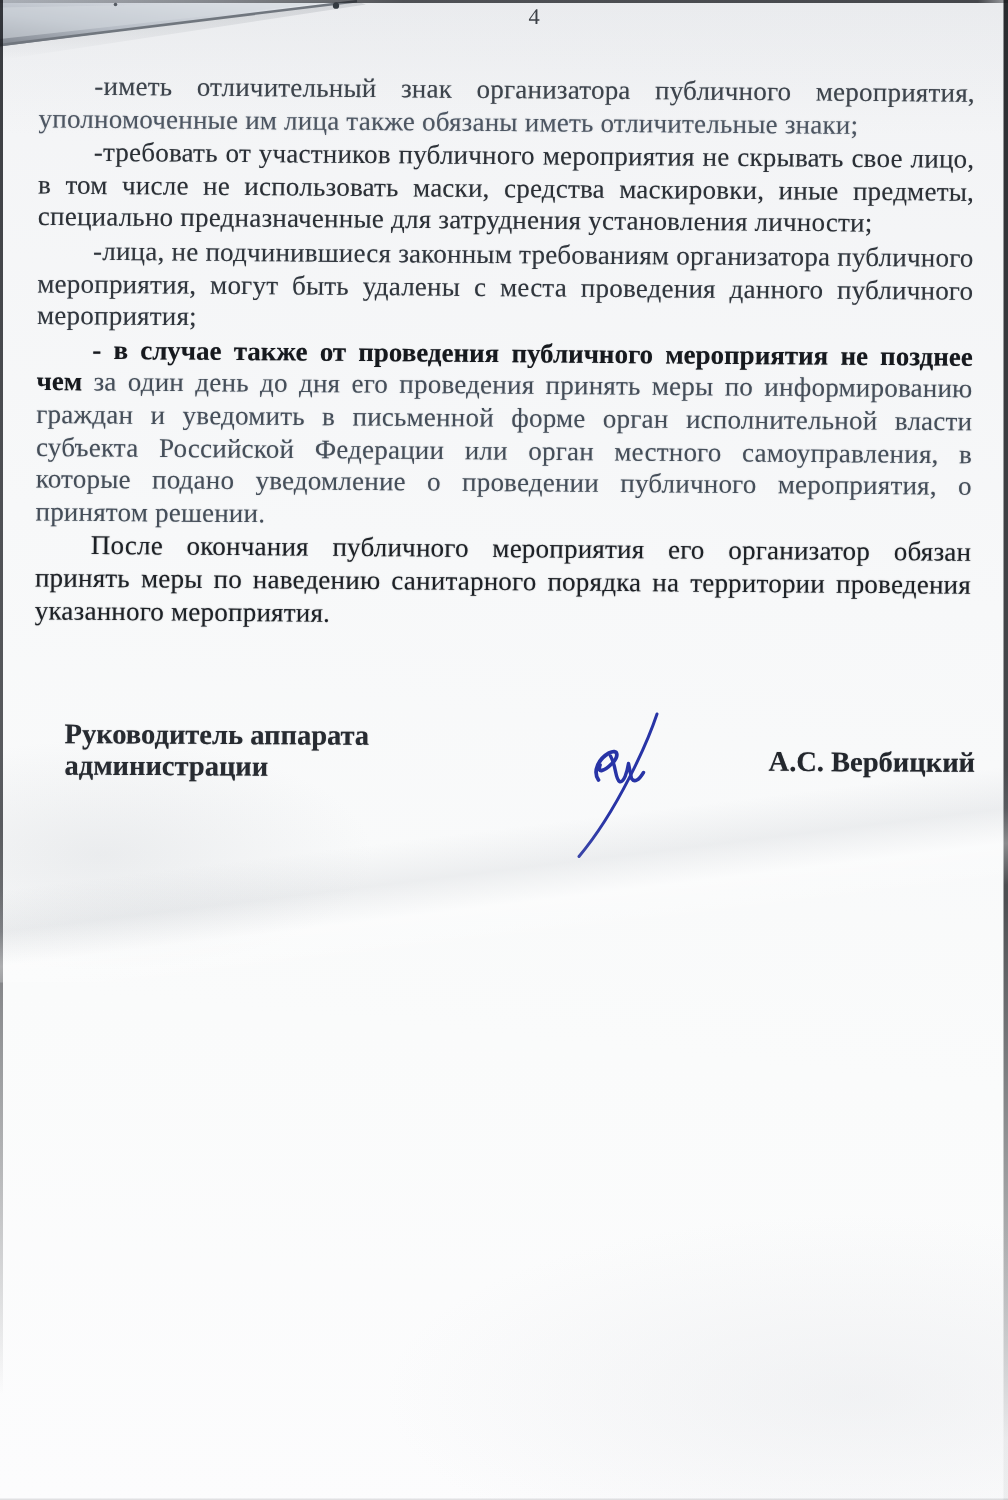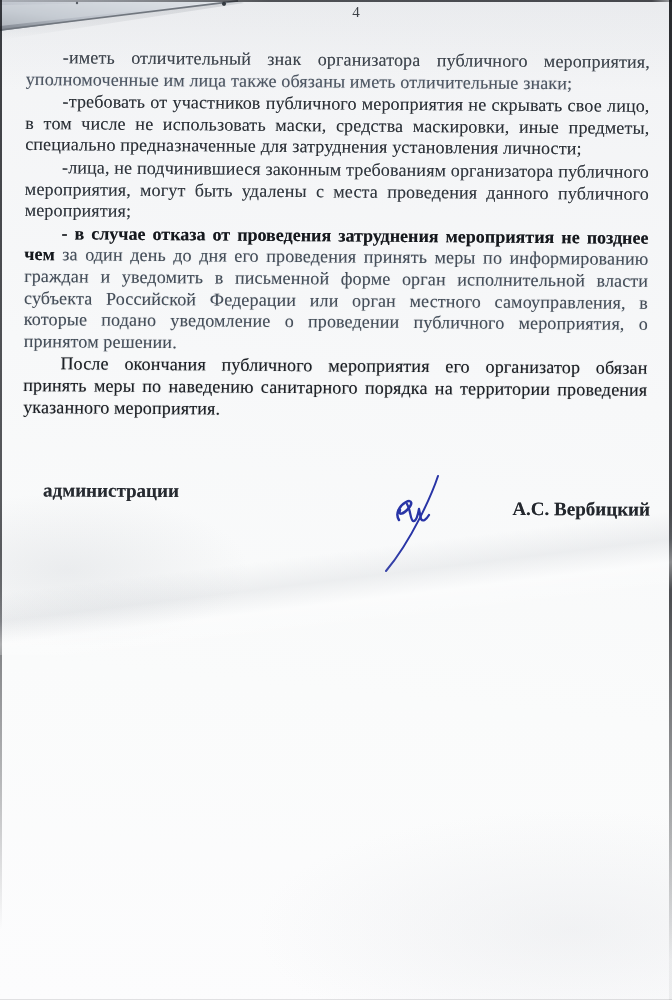--- a/index.html
+++ b/index.html
@@ -132,27 +132,28 @@
   <div class="edge-right"></div>
   <div class="edge-bottom"></div>
 
   <div class="page-number">4</div>
 
   <div class="text-block">
     <p class="para p1"><span class="seg-lead1">-иметь отличительный знак организатора публичного мероприятия,</span>
       <span class="seg-faded">уполномоченные им лица также обязаны иметь отличительные знаки;</span></p>
     <p class="para p2">-требовать от участников публичного мероприятия не скрывать свое лицо, в том числе не использовать маски, средства маскировки, иные предметы, специально предназначенные для затруднения установления личности;</p>
     <p class="para p3">-лица, не подчинившиеся законным требованиям организатора публичного мероприятия, могут быть удалены с места проведения данного публичного мероприятия;</p>
-    <p class="para p4"><span class="seg-boldlead">- в случае отказа от проведения затруднения мероприятия не позднее чем</span>
+    <p class="para p4"><span class="seg-boldlead">- в случае также от проведения публичного мероприятия не позднее чем</span>
       <span class="seg-mid">за один день до дня его проведения принять меры по информированию граждан и уведомить в письменной форме орган исполнительной власти субъекта Российской Федерации или орган местного самоуправления, в которые подано уведомление о проведении публичного мероприятия, о принятом решении.</span></p>
     <p class="para p5">После окончания публичного мероприятия его организатор обязан принять меры по наведению санитарного порядка на территории проведения указанного мероприятия.</p>
   </div>
 
   <div class="sig-block">
     <div class="sig-title">
+      <div>Руководитель аппарата</div>
       <div>администрации</div>
     </div>
     <div class="sig-name">А.С. Вербицкий</div>
   </div>
 
   <svg class="signature-svg" width="90" height="120" viewBox="0 0 90 120">
     <g fill="none" stroke="#2834a6" stroke-linecap="round" stroke-linejoin="round">
       <path d="M70,16 C64,34 44,80 18,111" stroke-width="2"></path>
       <path d="M31,60 C27,54 31,46 38,42 C44,39 45,44 40,49 C35,54 30,56 32,50" stroke-width="2.5"></path>
       <path d="M39,44 C43,51 42,59 45,61 C48,62 50,55 51,49 L53,59 C55,62 58,60 61,55" stroke-width="2.3"></path>

